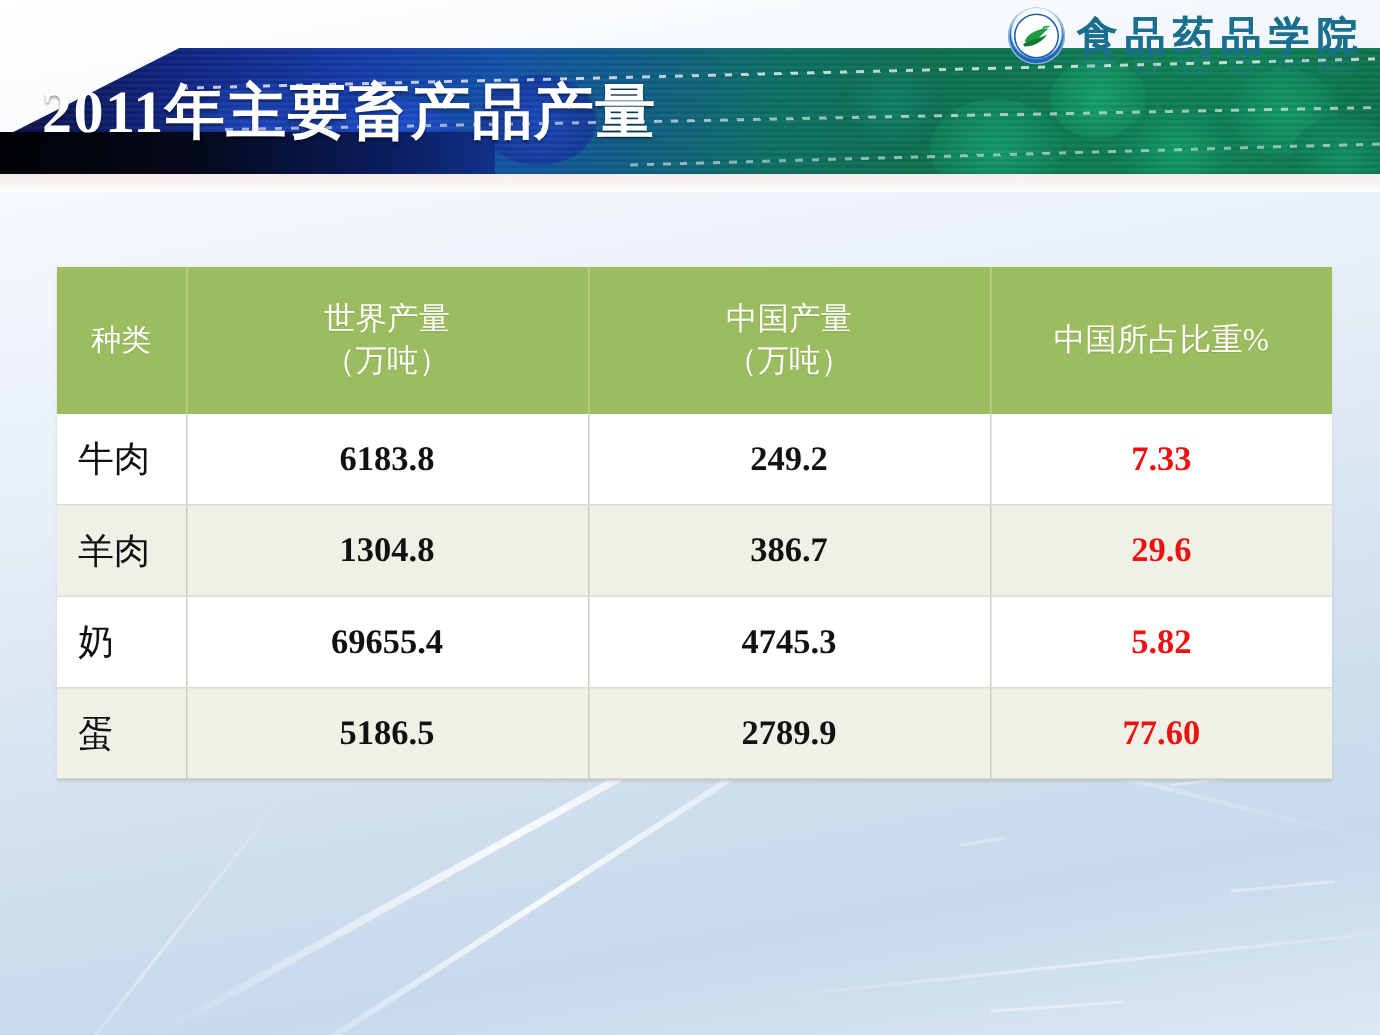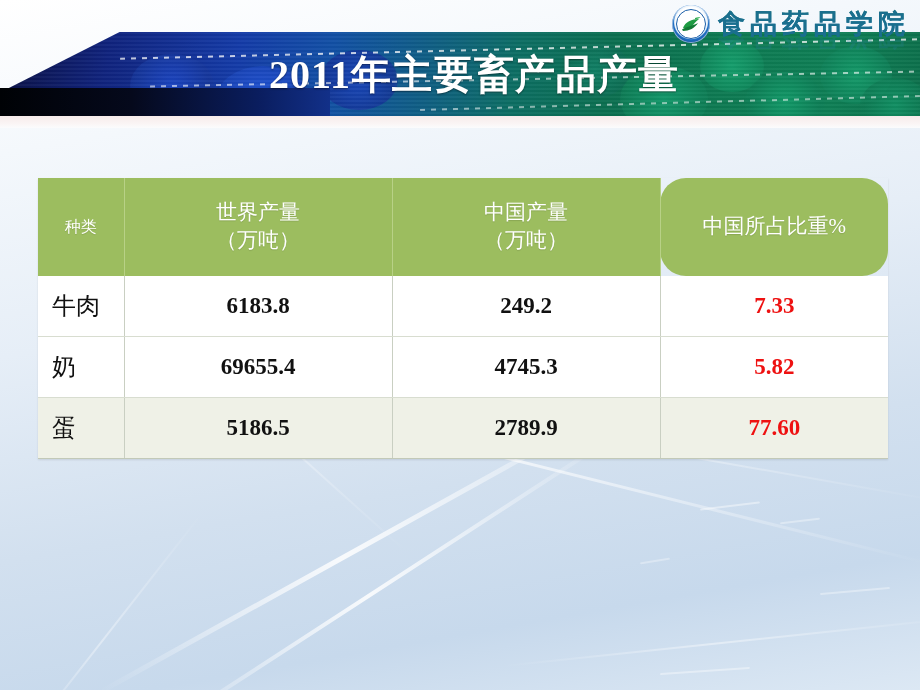--- a/index.html
+++ b/index.html
@@ -99,21 +99,20 @@
   }
 
   .banner-title {
     position: absolute;
     left: 0;
     top: 32px;
     width: 920px;
     height: 84px;
     display: flex;
     align-items: center;
-    justify-content: center;
     padding-left: 28px;
     box-sizing: border-box;
     color: #ffffff;
     font-family: "Liberation Serif", serif;
     font-size: 40px;
     font-weight: bold;
     letter-spacing: 1px;
     text-shadow: 0 1px 2px rgba(0,0,0,.45);
     white-space: nowrap;
     border-radius: 13px;
@@ -214,22 +213,22 @@
     font-family: "Liberation Serif", serif;
     font-weight: normal;
     font-size: 21px;
     line-height: 1.32;
     height: 96px;
     vertical-align: middle;
     text-align: center;
     border-right: 1px solid #b8d186;
     text-shadow: 0 1px 1px rgba(0,0,0,.12);
   }
-  table.data th:last-child { border-right: none; border-radius: 26px; }
-  table.data th.col-kind { font-size: 16px; }
+  table.data th:last-child { border-right: none; }
+  table.data th.col-kind { font-size: 20px; }
 
   table.data td {
     height: 58px;
     font-family: "Liberation Serif", serif;
     font-size: 23px;
     font-weight: bold;
     color: #111111;
     text-align: center;
     vertical-align: middle;
     border-right: 1px solid #c9cfc2;
@@ -336,20 +335,26 @@
           </th>
         </tr>
       </thead>
       <tbody>
         <tr class="even">
           <td class="kind">牛肉</td>
           <td>6183.8</td>
           <td>249.2</td>
           <td class="pct">7.33</td>
         </tr>
+        <tr class="odd">
+          <td class="kind">羊肉</td>
+          <td>1304.8</td>
+          <td>386.7</td>
+          <td class="pct">29.6</td>
+        </tr>
         <tr class="even">
           <td class="kind">奶</td>
           <td>69655.4</td>
           <td>4745.3</td>
           <td class="pct">5.82</td>
         </tr>
         <tr class="odd">
           <td class="kind">蛋</td>
           <td>5186.5</td>
           <td>2789.9</td>

